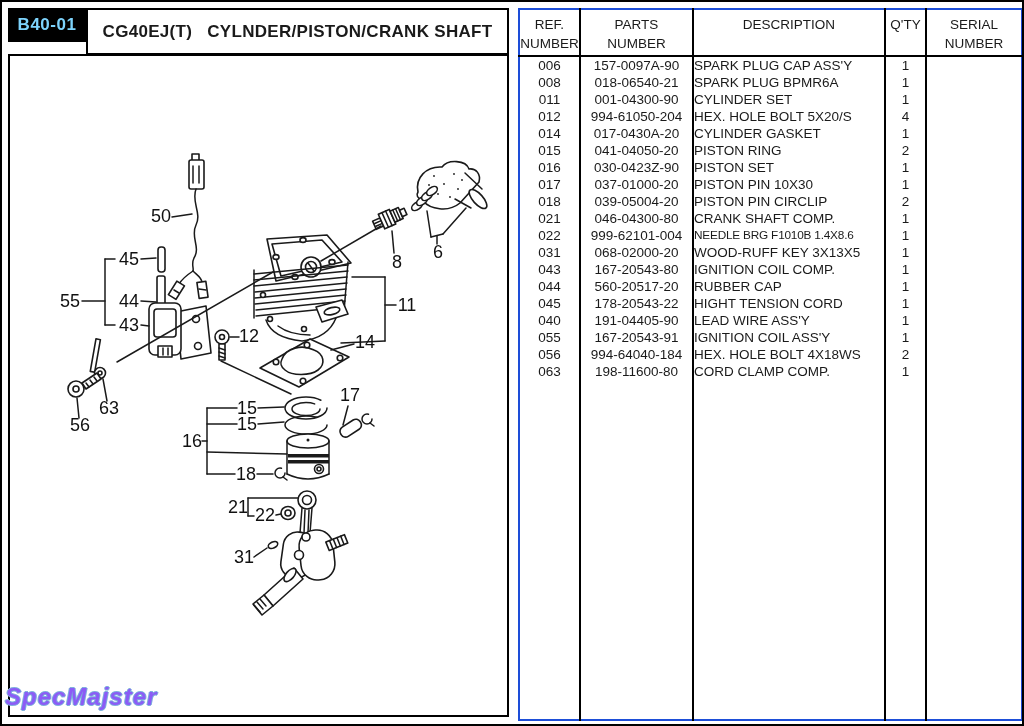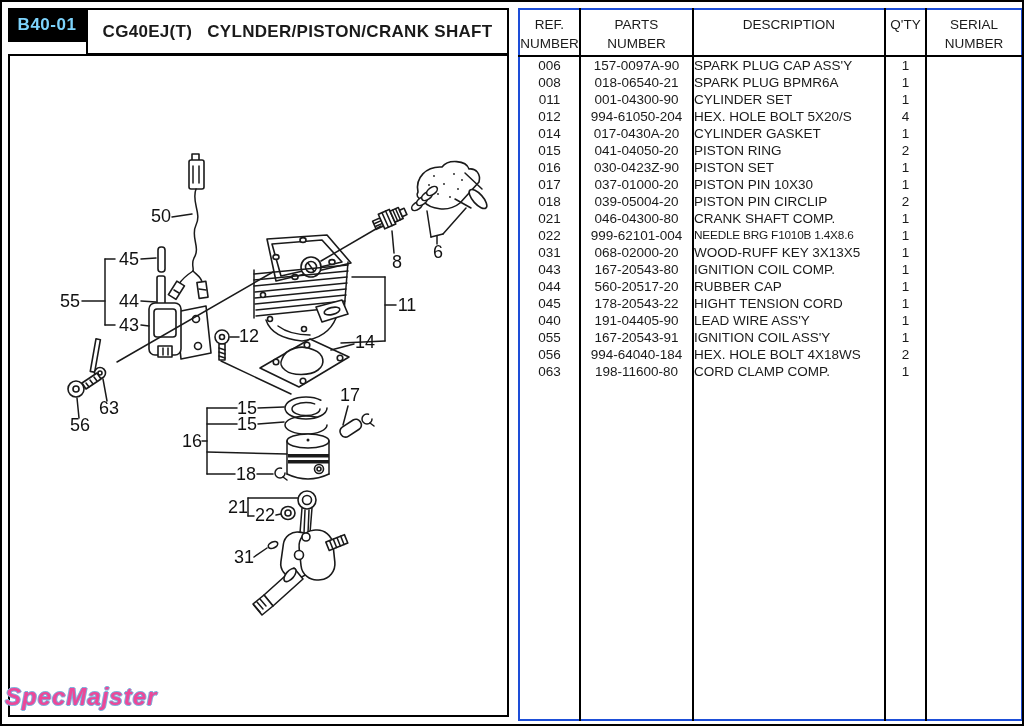--- a/index.html
+++ b/index.html
@@ -26,21 +26,21 @@
     border:2px solid #000;box-sizing:border-box;background:#fff;
   }
   .diagram-panel svg{display:block;width:497px;height:659px;}
   .dline{stroke:#1a1a1a;stroke-width:1.5;fill:none;stroke-linecap:round;stroke-linejoin:round;}
   .dpart{stroke:#1a1a1a;stroke-width:1.6;fill:#fff;stroke-linejoin:round;stroke-linecap:round;}
   .dfill{fill:#1a1a1a;stroke:none;}
   .callout{font-family:"Liberation Sans",sans-serif;font-size:18px;fill:#111;text-anchor:middle;}
   
   .watermark{
     position:absolute;left:3px;top:681px;font-size:24px;font-weight:bold;font-style:italic;
-    color:#ec4899;letter-spacing:1px;
+    color:#8b5cf6;letter-spacing:1px;
     text-shadow:1px 0 0 #7fb0dc,-1px 0 0 #7fb0dc,0 1px 0 #7fb0dc,0 -1px 0 #7fb0dc;
     z-index:5;
   }
   
   .parts-table{
     position:absolute;left:516px;top:6px;width:505px;height:713px;
     border:2px solid #1d4ed8;border-collapse:collapse;table-layout:fixed;
     font-size:13.5px;color:#1a1a1a;
   }
   .parts-table th,.parts-table td{padding:0;margin:0;overflow:hidden;white-space:nowrap;}

